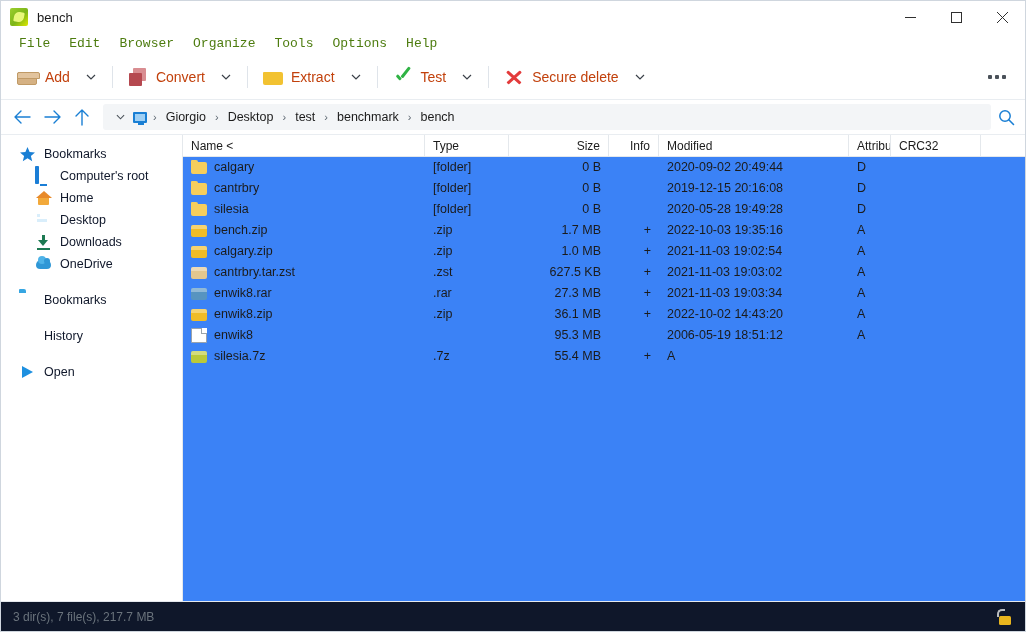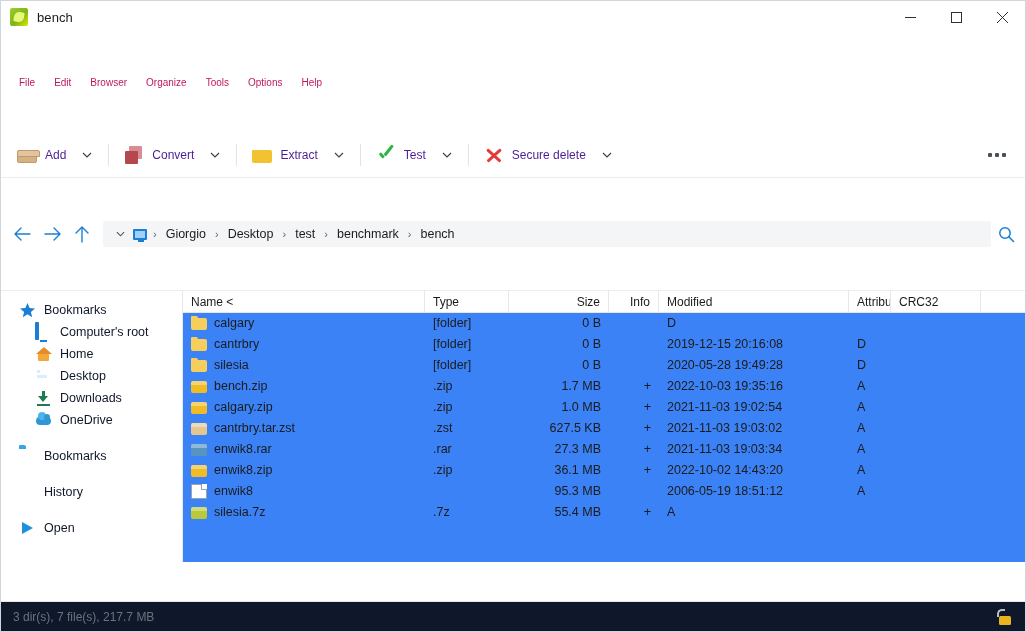--- a/index.html
+++ b/index.html
@@ -8,21 +8,20 @@
     width: 1026px; height: 632px;
     background: #ffffff;
     font-family: "Liberation Sans", sans-serif;
     overflow: hidden;
   }
   .window {
     width: 1026px; height: 632px;
     display: flex; flex-direction: column;
     border: 1px solid #cfd6de;
     background: #ffffff;
-    gap: 39px;
   }
 
   
   .titlebar {
     height: 32px; flex: 0 0 32px;
     display: flex; align-items: center;
     background: #ffffff;
     position: relative;
   }
   .app-icon {
@@ -51,40 +50,41 @@
 
   
   .menubar {
     height: 22px; flex: 0 0 22px;
     display: flex; align-items: center;
     padding-left: 9px; gap: 0px;
     background: #ffffff;
     border-bottom: 1px solid #ffffff;
   }
   .menu-item {
-    font-size: 10px; color: #be185d;
+    font-size: 13px; color: #4d7c0f;
     padding: 2px 9px 3px 9px; margin-right: 1px;
     line-height: 15px;
+    font-family: Liberation Mono, monospace;
   }
 
   
   .toolbar {
     height: 45px; flex: 0 0 45px;
     display: flex; align-items: center;
     padding: 0 6px 0 10px;
     background: #ffffff;
     border-bottom: 1px solid #e9edf1;
   }
   .tb-group { display: flex; align-items: center; height: 34px; }
   .tb-btn {
     display: flex; align-items: center; gap: 8px;
     height: 34px; padding: 0 9px 0 6px;
     border-radius: 4px;
   }
-  .tb-btn .label { font-size: 12px; color: #4c1d95; }
+  .tb-btn .label { font-size: 14px; color: #c2410c; }
   .tb-caret {
     width: 24px; height: 34px;
     display: flex; align-items: center; justify-content: center;
     border-radius: 4px;
   }
   .tb-sep {
     width: 1px; height: 22px; background: #dfe4ea; margin: 0 9px;
   }
   .tb-icon { width: 20px; height: 20px; position: relative; flex: 0 0 20px; }
   
@@ -545,20 +545,21 @@
       <div class="fl-rows">
 
         <div class="frow">
           <div class="fc col-name fc-name">
             <span class="fico folder"></span>
             <span>calgary</span>
           </div>
           <div class="fc col-type">[folder]</div>
           <div class="fc col-size num">0 B</div>
           <div class="fc col-info num"></div>
+          <div class="fc col-mod">2020-09-02 20:49:44</div>
           <div class="fc col-attr">D</div>
           <div class="fc col-crc"></div>
         </div>
 
         <div class="frow">
           <div class="fc col-name fc-name">
             <span class="fico folder"></span>
             <span>cantrbry</span>
           </div>
           <div class="fc col-type">[folder]</div>

